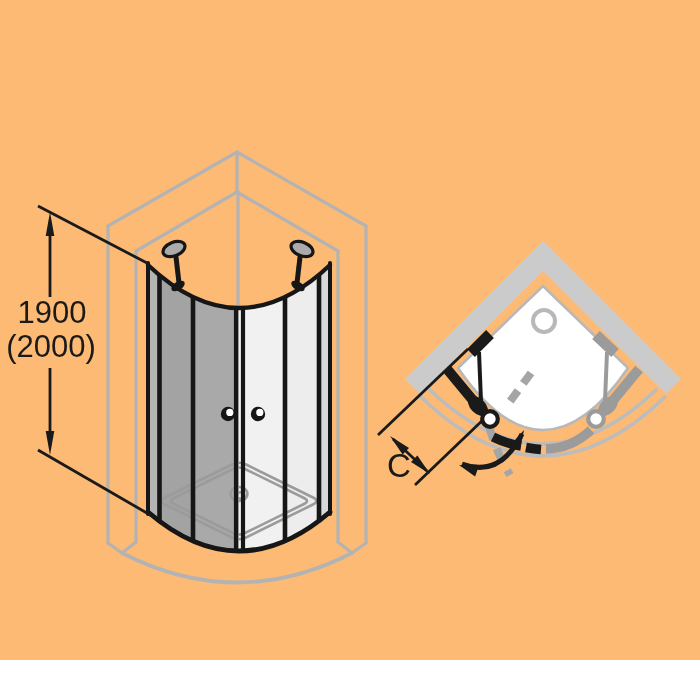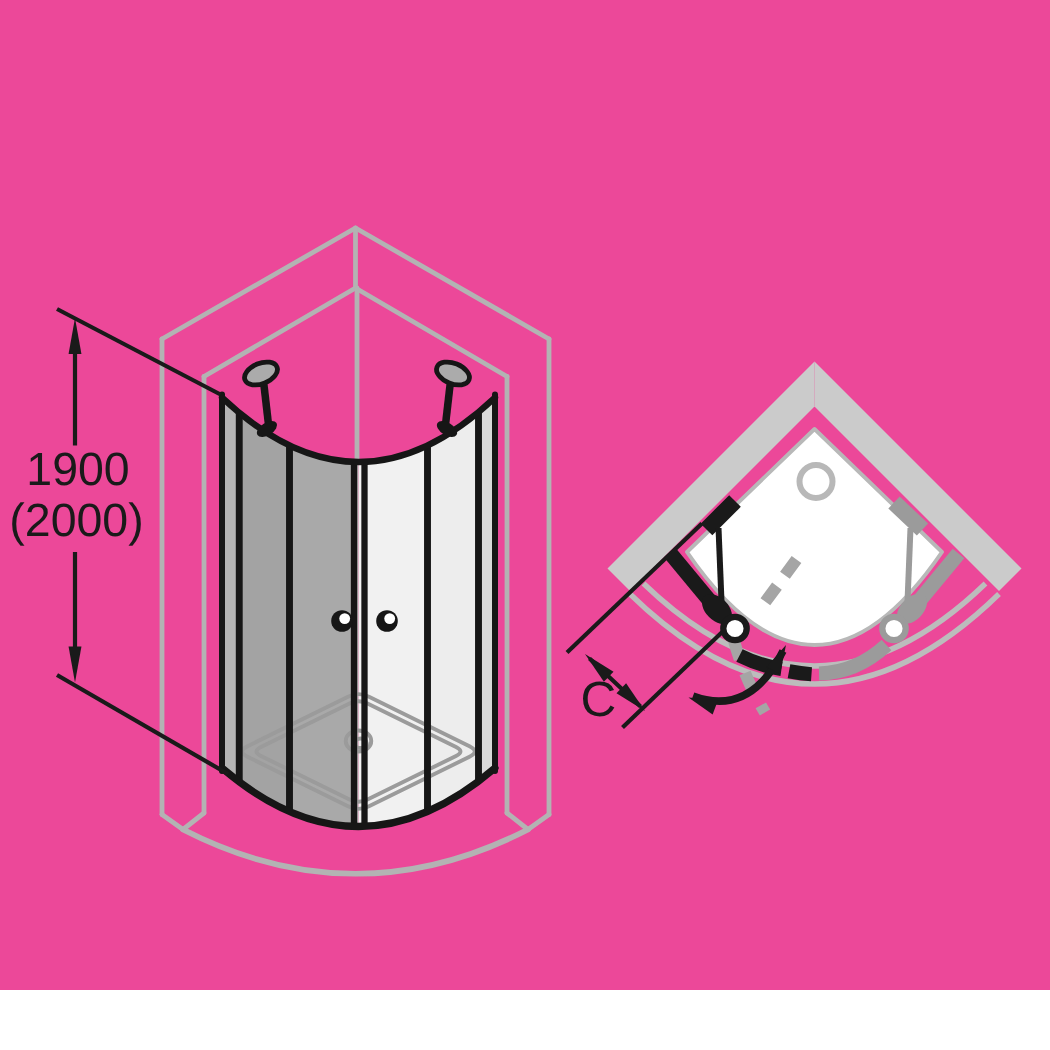--- a/index.html
+++ b/index.html
@@ -1,17 +1,17 @@
 <!DOCTYPE html>
 <html><head>
 <meta charset="utf-8">
 <style>
   html,body{margin:0;padding:0;background:#ffffff;}
   body{width:700px;height:700px;overflow:hidden;font-family:"Liberation Sans", sans-serif;}
-  .canvas-wrap{position:relative;width:700px;height:660px;background:#ec4899;}
+  .canvas-wrap{position:relative;width:700px;height:660px;background:#fdba74;}
   svg{display:block;}
   text{font-family:"Liberation Sans", sans-serif;fill:#1a1a1a;}
 </style>
 </head>
 <body>
 
 <div class="canvas-wrap">
 <svg width="700" height="700" viewBox="0 0 700 700">
 
   <defs>

